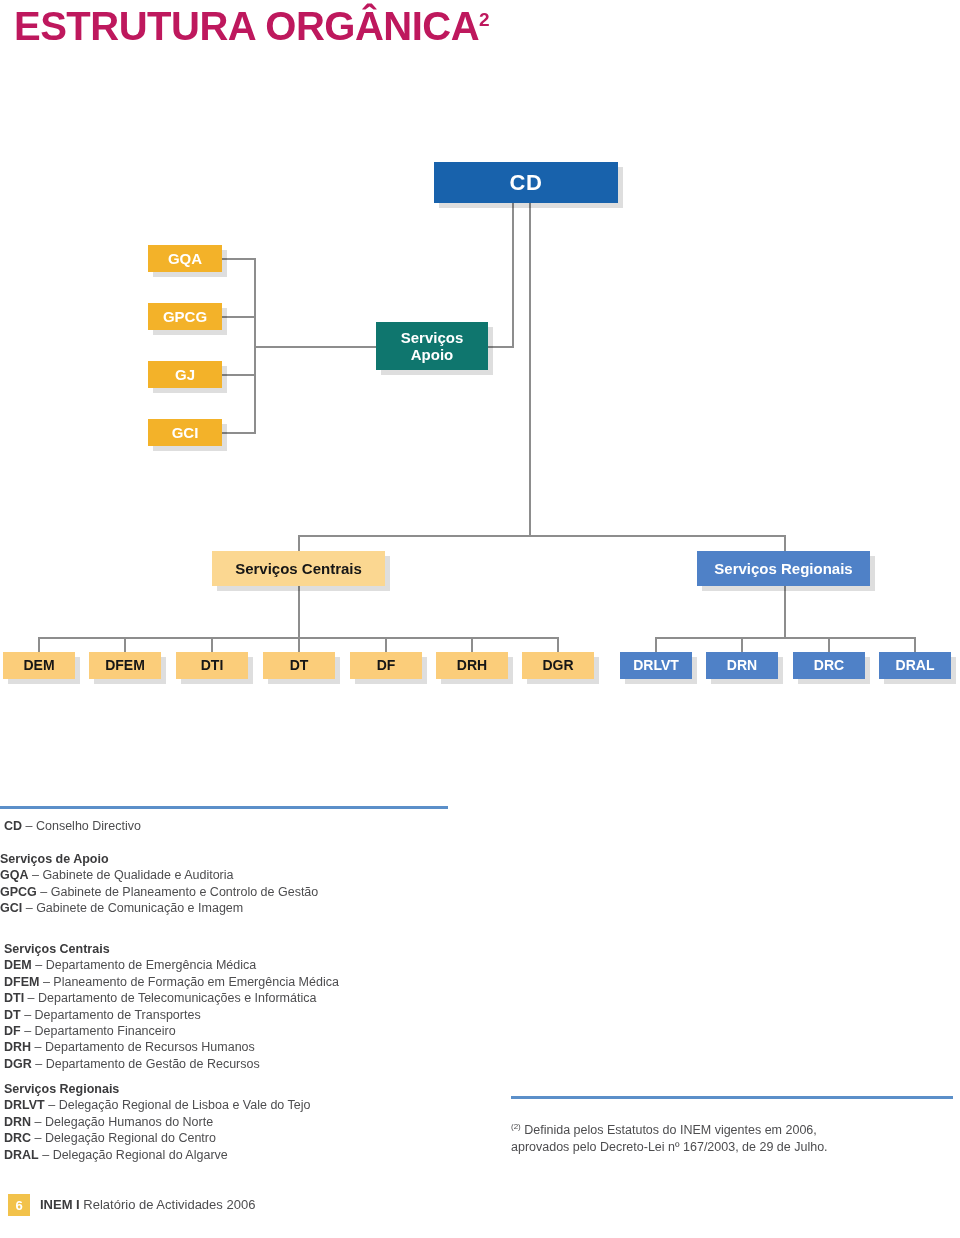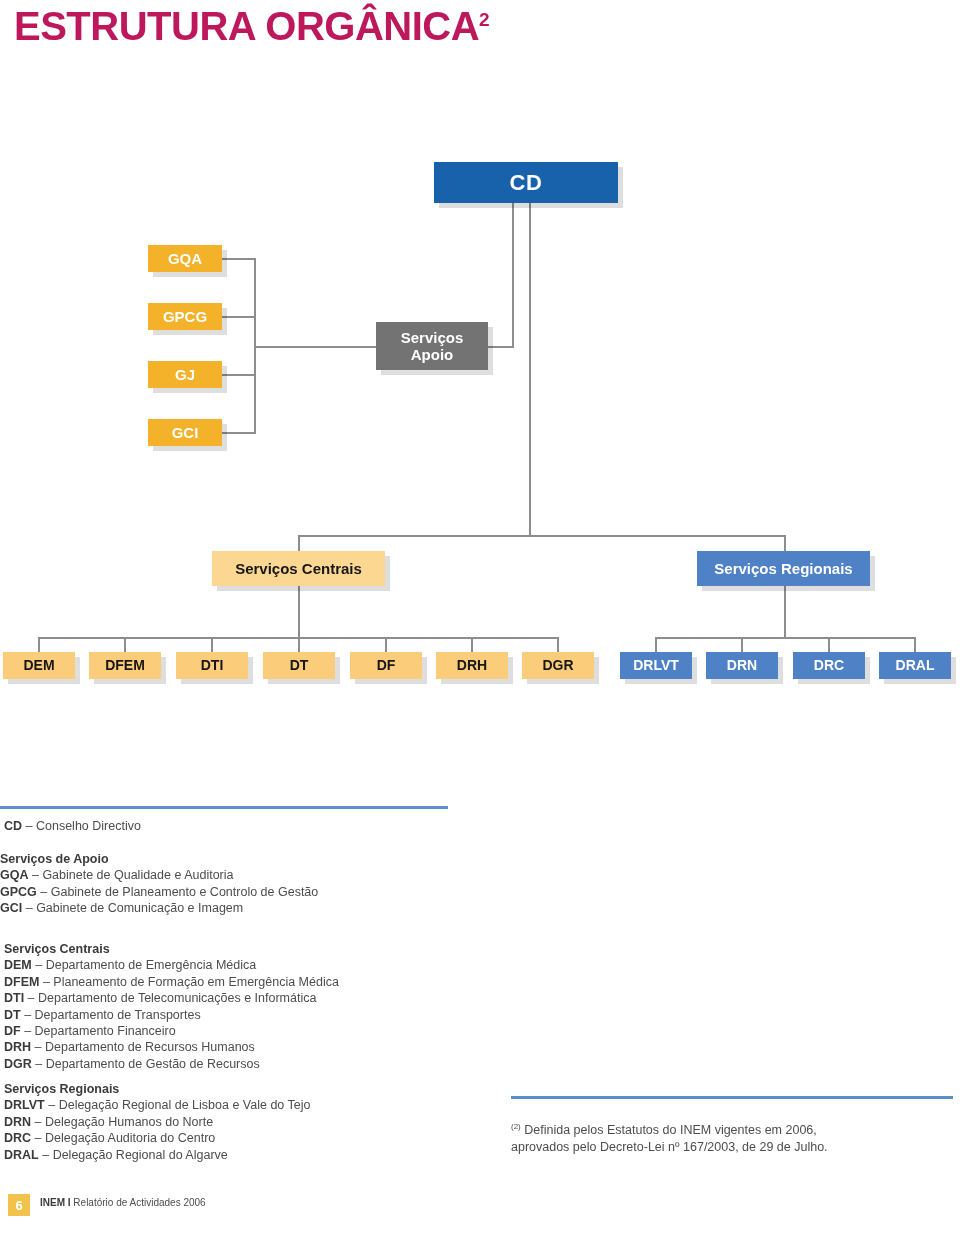--- a/index.html
+++ b/index.html
@@ -60,21 +60,21 @@
     color: #ffffff;
     font-size: 22px;
     letter-spacing: 0.5px;
   }
   .node.support-small {
     background: #F3B229;
     color: #ffffff;
     font-size: 15px;
   }
   .node.support-main {
-    background: #737373;
+    background: #0f766e;
     color: #ffffff;
     font-size: 15px;
     white-space: pre-line;
   }
   .node.central-head {
     background: #FBD791;
     color: #161616;
     font-size: 15px;
   }
   .node.regional-head {
@@ -146,21 +146,21 @@
     font-size: 13px;
     font-weight: bold;
     display: flex;
     align-items: center;
     justify-content: center;
   }
   #footer-text {
     position: absolute;
     left: 40px;
     top: 1197px;
-    font-size: 10px;
+    font-size: 13px;
     color: #4d4d4f;
   }
   #footer-text .brand { font-weight: bold; color: #3b3b3d; }
 </style>
 </head>
 <body>
 
 <div id="page-title"><span>ESTRUTURA ORGÂNICA</span><span class="sup">2</span></div>
 
 <div id="orgchart">
@@ -316,21 +316,21 @@
 
 <div class="legend-block" style="left:4px; top:1081px;">
   <div class="group-title">Serviços Regionais</div>
   <div>
     <span class="code">DRLVT</span><span> – </span><span>Delegação Regional de Lisboa e Vale do Tejo</span>
   </div>
   <div>
     <span class="code">DRN</span><span> – </span><span>Delegação Humanos do Norte</span>
   </div>
   <div>
-    <span class="code">DRC</span><span> – </span><span>Delegação Auditoria do Centro</span>
+    <span class="code">DRC</span><span> – </span><span>Delegação Regional do Centro</span>
   </div>
   <div>
     <span class="code">DRAL</span><span> – </span><span>Delegação Regional do Algarve</span>
   </div>
 </div>
 
 <div class="rule" style="left:511px; top:1096px; width:442px;"></div>
 <div id="footnote" style="left:511px; top:1118px;">
   <div>
     <span class="fn-sup">(2)</span>

